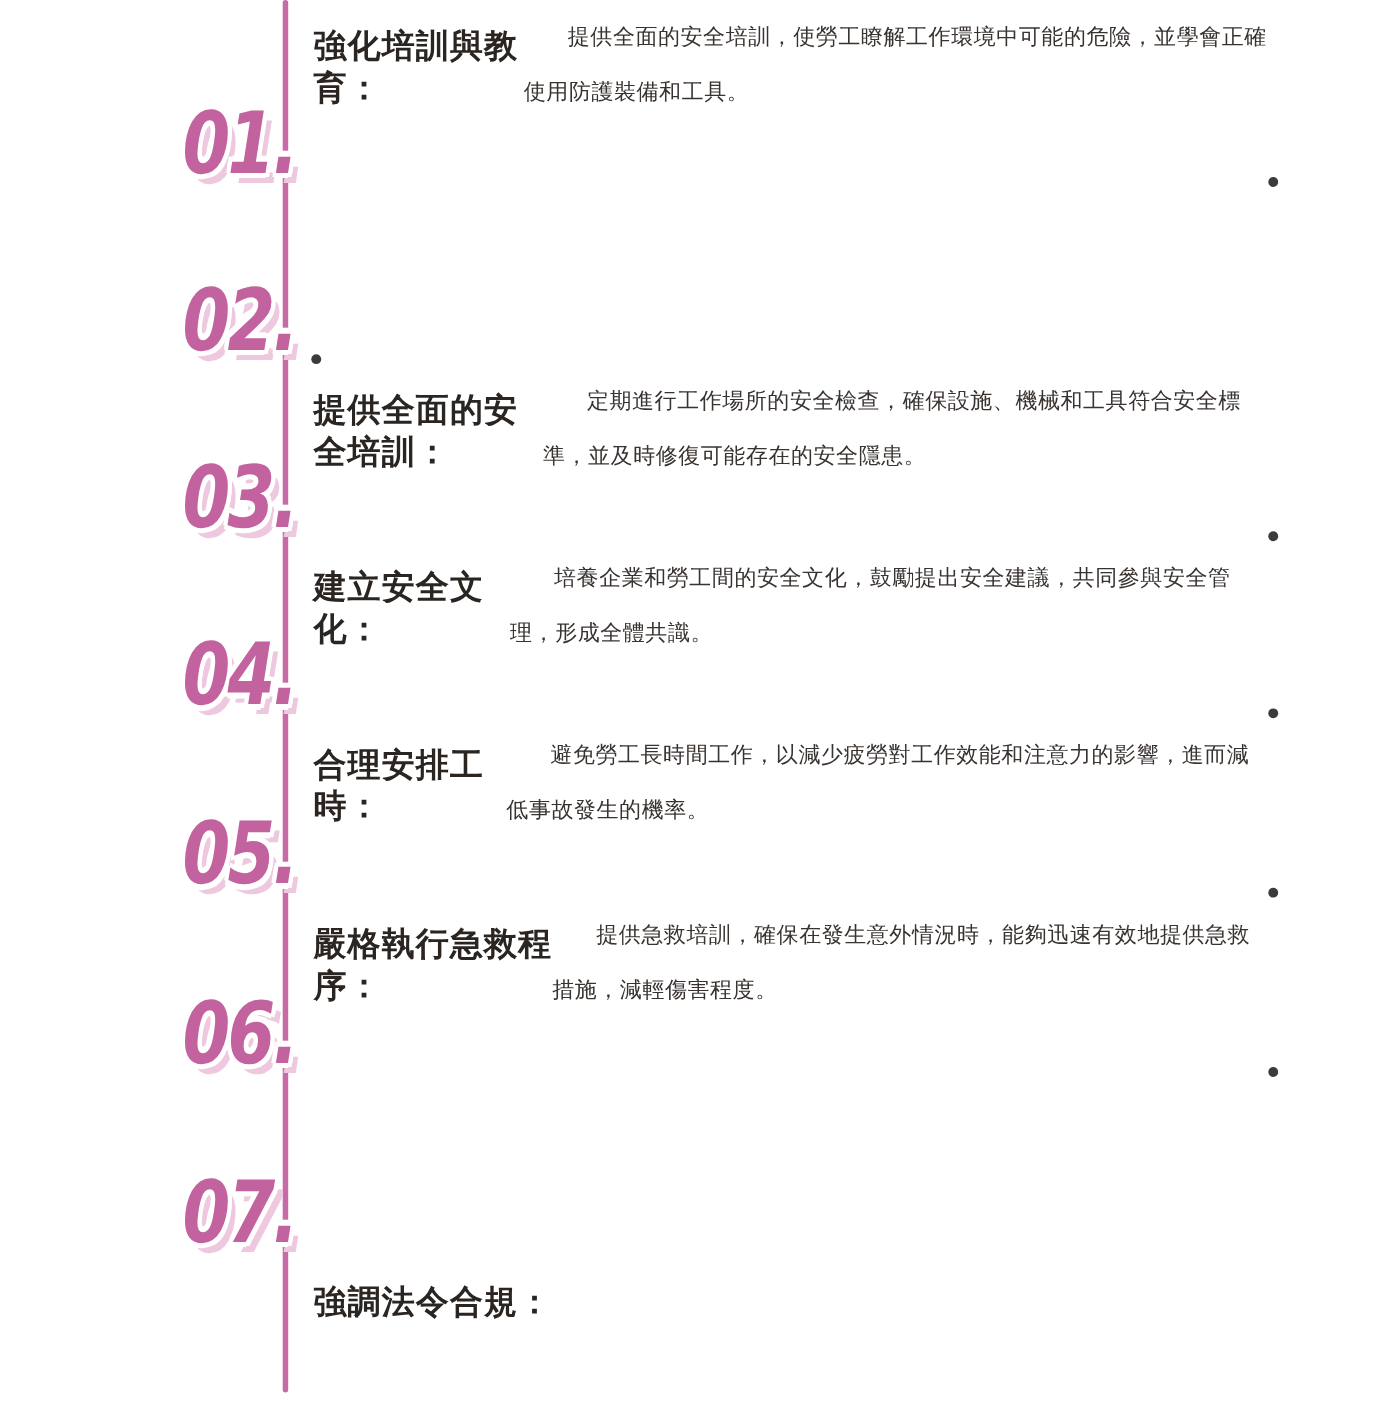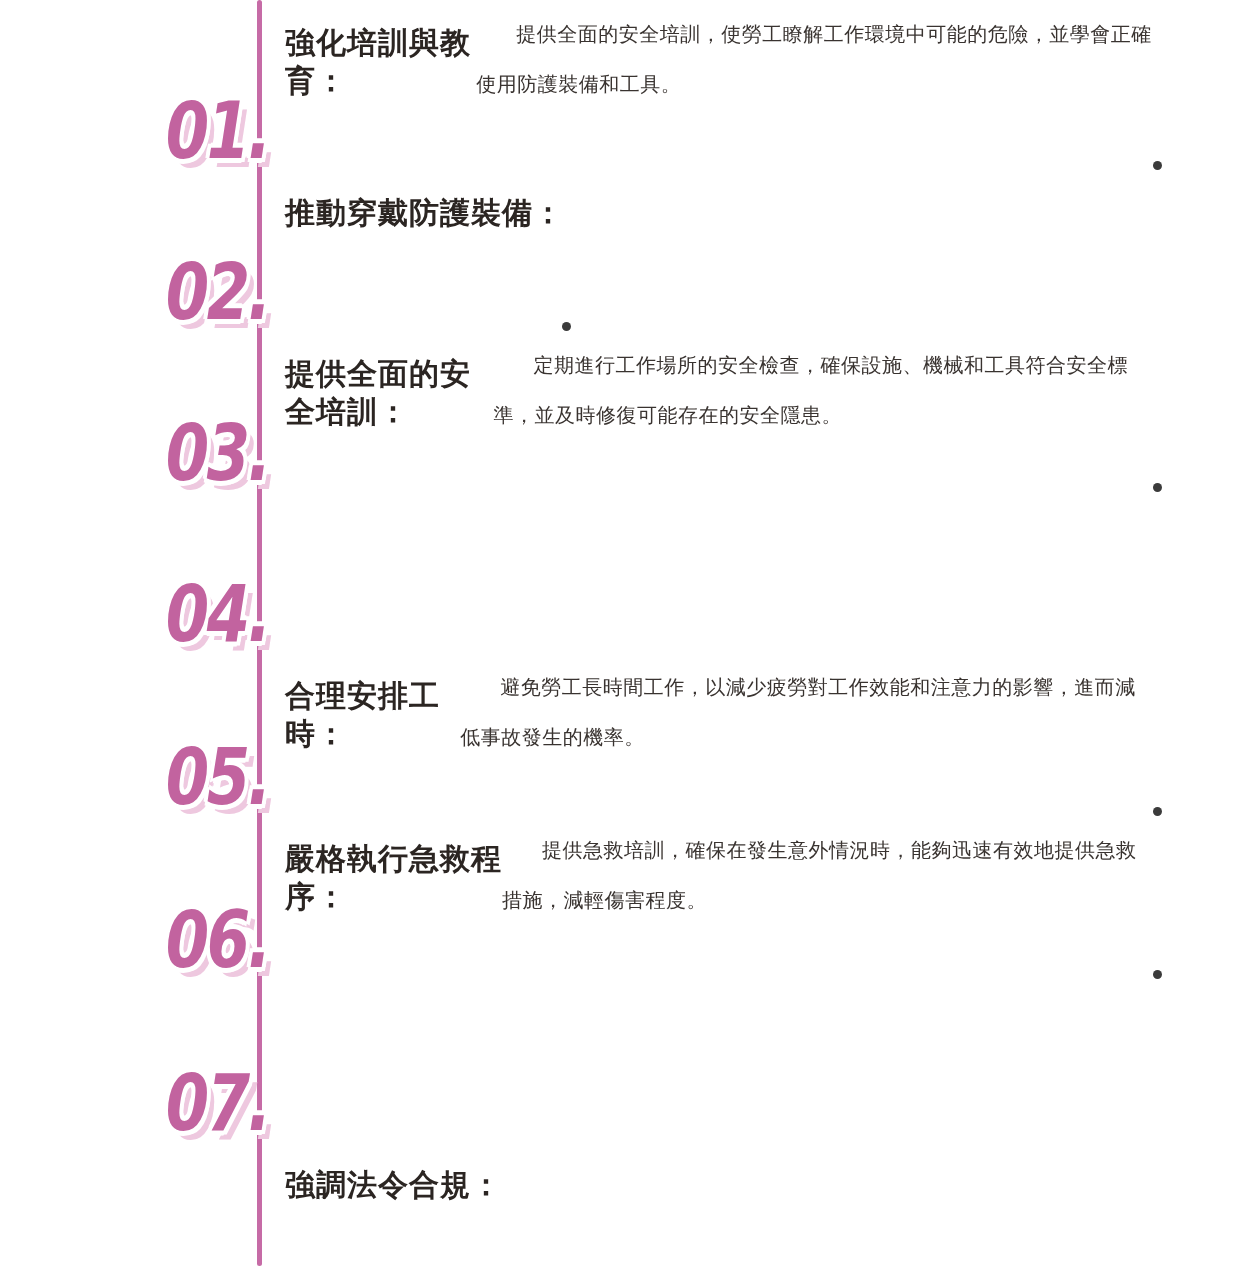--- a/index.html
+++ b/index.html
@@ -111,21 +111,20 @@
   </section>
 
   <section class="item">
     <div class="num-col">
       <div class="num">
         <span class="num-shadow">02.</span>
         <span class="num-main">02.</span>
       </div>
     </div>
     <div class="content">
-      <h2 class="heading">推動穿戴防護裝備：</h2>
       <div class="sep">
         <span class="sep-line"></span>
         <span class="sep-dot"></span>
       </div>
     </div>
   </section>
 
   <section class="item">
     <div class="num-col">
       <div class="num">
@@ -143,20 +142,28 @@
     </div>
   </section>
 
   <section class="item">
     <div class="num-col">
       <div class="num">
         <span class="num-shadow">04.</span>
         <span class="num-main">04.</span>
       </div>
     </div>
+    <div class="content">
+      <h2 class="heading">建立安全文化：</h2>
+      <p class="body">培養企業和勞工間的安全文化，鼓勵提出安全建議，共同參與安全管理，形成全體共識。</p>
+      <div class="sep">
+        <span class="sep-line"></span>
+        <span class="sep-dot"></span>
+      </div>
+    </div>
   </section>
 
   <section class="item">
     <div class="num-col">
       <div class="num">
         <span class="num-shadow">05.</span>
         <span class="num-main">05.</span>
       </div>
     </div>
     <div class="content">

